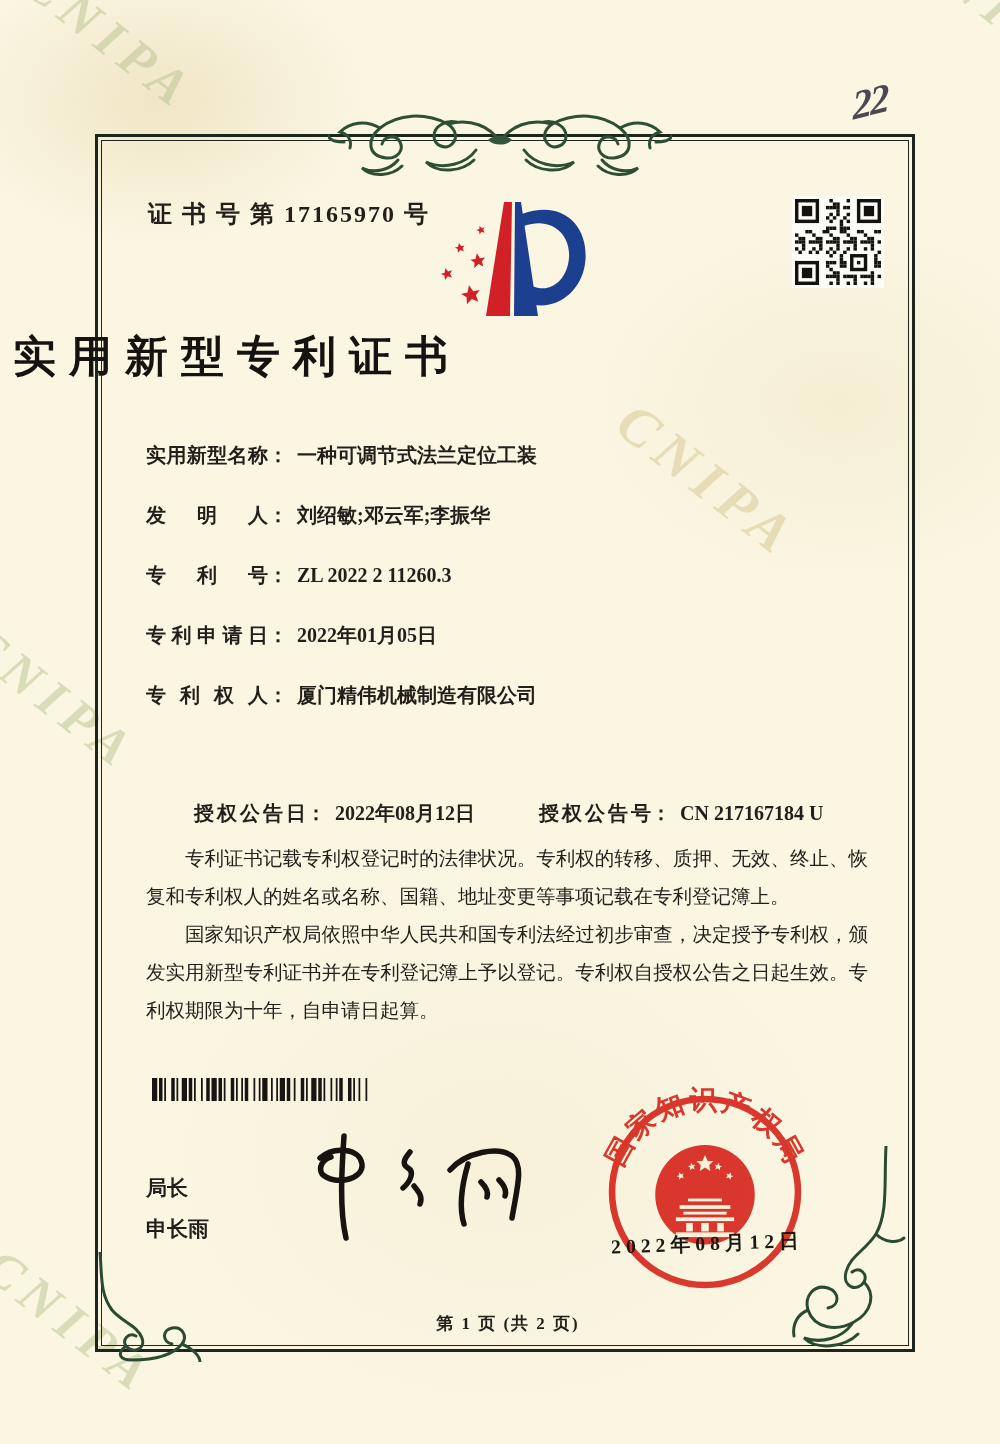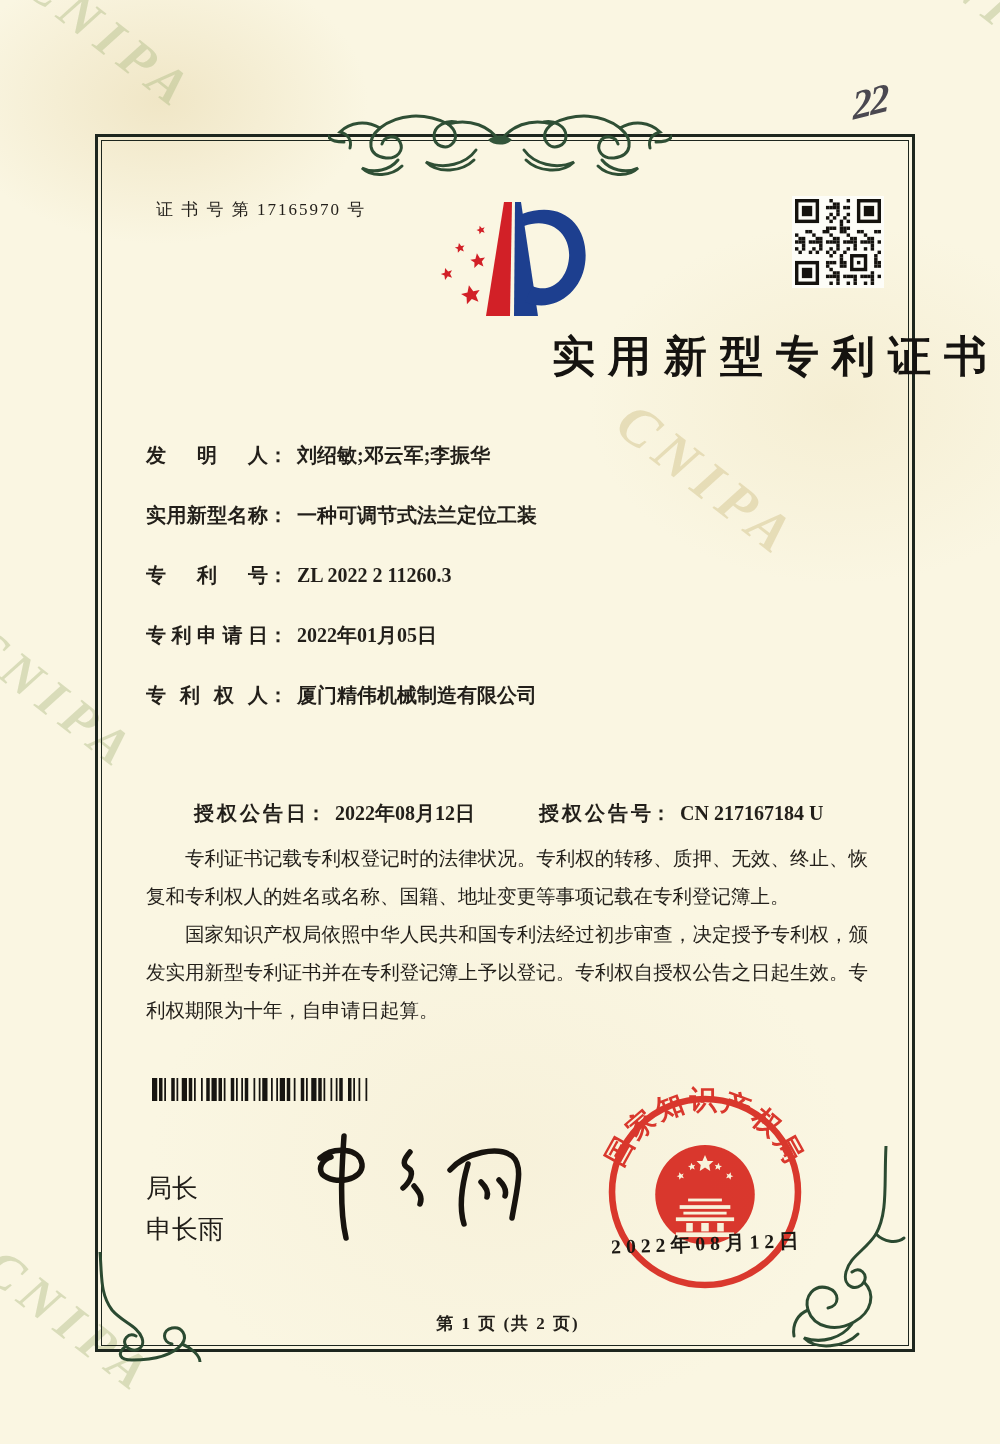--- a/index.html
+++ b/index.html
@@ -13,42 +13,42 @@
       #faf6e2;
   }
   .wm{
     position:absolute; font-style:italic; font-weight:700; letter-spacing:9px;
     transform:rotate(38deg); pointer-events:none; user-select:none;
   }
   .wm-tan{color:rgba(205,189,128,.42); font-size:56px;}
   .wm-green{color:rgba(168,182,126,.40); font-size:52px;}
   .frame{position:absolute; left:95px; top:134px; width:814px; height:1212px; border:3px solid #1d261e;}
   .frame::after{content:''; position:absolute; inset:3px; border:1px solid #1d261e;}
-  .cert-no{position:absolute; left:156px; top:198px; font-size:17px; font-weight:400; letter-spacing:2px;}
+  .cert-no{position:absolute; left:148px; top:198px; font-size:24px; font-weight:700; letter-spacing:2px;}
   .hand-note{
     position:absolute; left:852px; top:78px; font-size:40px; font-style:italic; font-weight:600;
     color:#4a4850; transform:rotate(-14deg) skewX(-12deg); letter-spacing:-2px;
   }
   .qr-box{position:absolute; left:792px; top:196px; width:92px; height:92px; background:#fdfdf8; padding:3px; box-sizing:border-box;}
   .logo{position:absolute; left:424px; top:190px;}
   .title{
-    position:absolute; left:0; top:328px; width:100%; text-align:right;
+    position:absolute; left:0; top:328px; width:100%; text-align:left;
     font-size:43px; font-weight:700; letter-spacing:13px; text-indent:13px; color:#151310;
   }
   .fields{position:absolute; left:146px; top:442px; width:740px;}
   .frow{height:60px; font-size:20px; font-weight:700; white-space:nowrap;}
   .lbl{display:inline-block; width:122px; text-align:justify; text-align-last:justify; vertical-align:top;}
   .lbl2{display:inline-block; width:112px; text-align:justify; text-align-last:justify; vertical-align:top;}
   .val{margin-left:9px;}
   .grant-row{position:absolute; left:146px; top:800px; width:740px; font-size:20px; font-weight:700; white-space:nowrap;margin-left:48px;}
   .grant2{position:absolute; left:345px; top:0;}
   .paras{position:absolute; left:146px; top:840px; width:722px; font-size:19.5px; line-height:38px; text-align:justify;}
   .paras p{margin:0; text-indent:2em; font-weight:500;}
   .barcode{position:absolute; left:150px; top:1078px;}
-  .signer{position:absolute; left:146px; top:1168px; font-size:26px; font-weight:400; line-height:41px;}
+  .signer{position:absolute; left:146px; top:1168px; font-size:21px; font-weight:700; line-height:41px;}
   .signature{position:absolute; left:282px; top:1122px;}
   .seal{position:absolute; left:597px; top:1084px;}
   .page-num{position:absolute; left:0; top:1312px; width:100%; text-align:center; font-size:17px; font-weight:600; letter-spacing:2px;padding-left:8px;}
   .cont-note{position:absolute; left:0; top:1368px; width:100%; text-align:center; font-size:18px; font-weight:700; letter-spacing:3px;}
   .orn{position:absolute; pointer-events:none;}
 </style>
 </head>
 <body>
 
 <div class="page">
@@ -264,24 +264,24 @@
       <use href="#star" transform="translate(54,71) scale(0.78) rotate(-8)"></use>
       <use href="#star" transform="translate(23,84) scale(0.62) rotate(-18)"></use>
       <use href="#star" transform="translate(47,105) scale(1.0) rotate(-12)"></use>
     </g>
   </svg>
 
   <div class="title">实用新型专利证书</div>
 
   <div class="fields">
     <div class="frow">
+      <span class="lbl">实用新型名称</span><span>：</span><span class="val">一种可调节式法兰定位工装</span>
+    </div>
+    <div class="frow">
       <span class="lbl">发明人</span><span>：</span><span class="val">刘绍敏;邓云军;李振华</span>
-    </div>
-    <div class="frow">
-      <span class="lbl">实用新型名称</span><span>：</span><span class="val">一种可调节式法兰定位工装</span>
     </div>
     <div class="frow">
       <span class="lbl">专利号</span><span>：</span><span class="val">ZL 2022 2 11260.3</span>
     </div>
     <div class="frow">
       <span class="lbl">专利申请日</span><span>：</span><span class="val">2022年01月05日</span>
     </div>
     <div class="frow">
       <span class="lbl">专利权人</span><span>：</span><span class="val">厦门精伟机械制造有限公司</span>
     </div>

